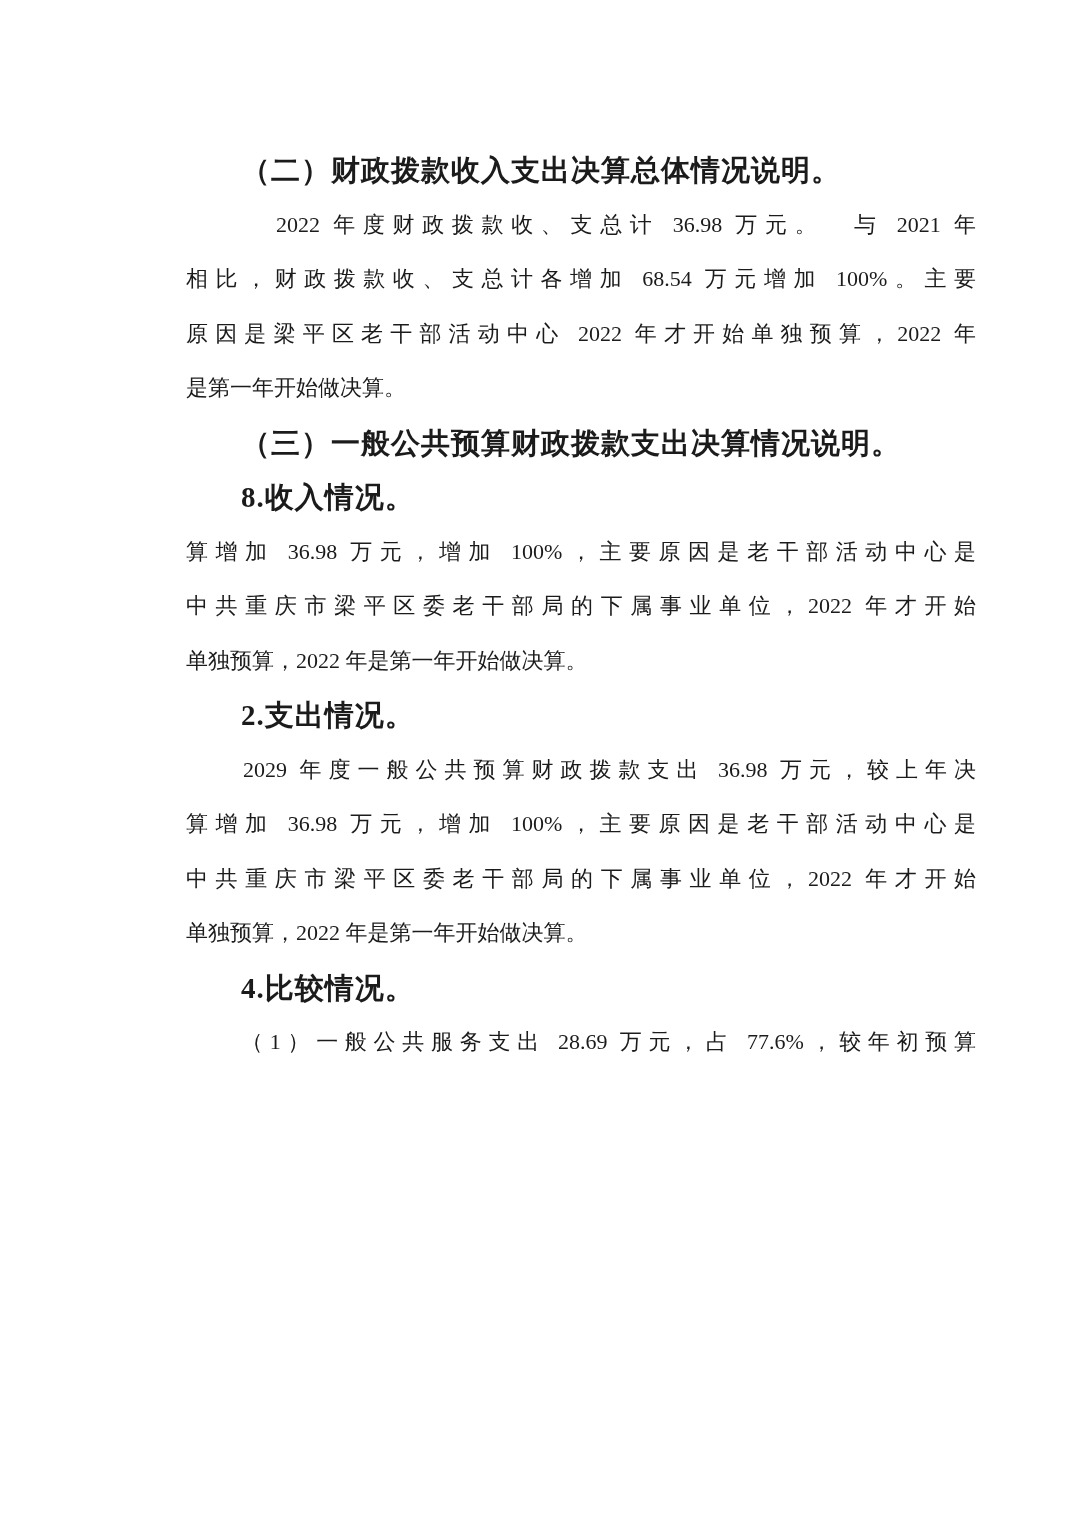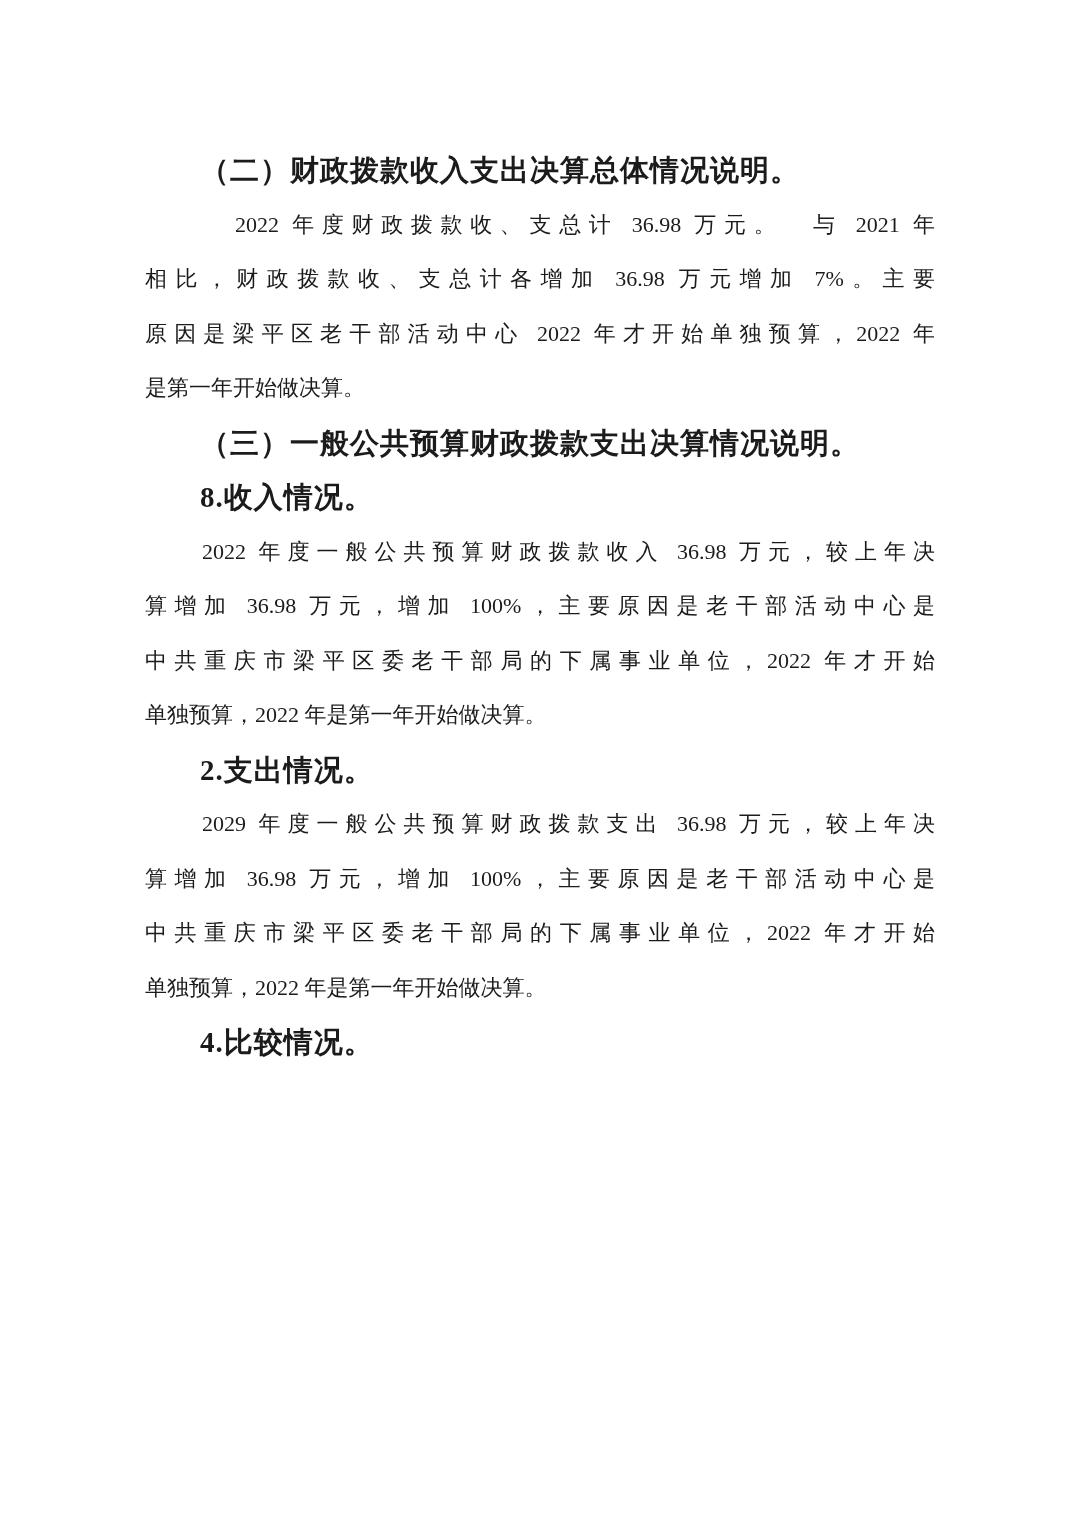--- a/index.html
+++ b/index.html
@@ -10,20 +10,21 @@
     width: 1074px;
     height: 1520px;
     background: #ffffff;
     position: relative;
     overflow: hidden;
   }
   .page {
     position: absolute;
     inset: 0;
     background: #ffffff;
+    margin-left: 41px;
   }
   .page-content {
     position: absolute;
     left: 145px;
     top: 143px;
     width: 790px;
   }
   .line {
     font-family: "Liberation Serif", "DejaVu Serif", serif;
     font-size: 22px;
@@ -49,45 +50,47 @@
 </head>
 <body>
 
 <div class="page">
   <div class="page-content">
 
     <div class="line heading ind-55">（二）财政拨款收入支出决算总体情况说明。</div>
 
     <div>
       <div class="line full ind-90">2022 年度财政拨款收、支总计 36.98 万元。　与 2021 年</div>
-      <div class="line full">相比，财政拨款收、支总计各增加 36.98 万元增加 7%。主要</div>
+      <div class="line full">相比，财政拨款收、支总计各增加 68.54 万元增加 100%。主要</div>
       <div class="line full">原因是梁平区老干部活动中心 2022 年才开始单独预算，2022 年</div>
       <div class="line">是第一年开始做决算。</div>
     </div>
 
     <div class="line heading ind-55">（三）一般公共预算财政拨款支出决算情况说明。</div>
 
     <div class="line heading ind-55">8.收入情况。</div>
 
     <div>
-      <div class="line full ind-57">2022 年度一般公共预算财政拨款收入 36.98 万元，较上年决</div>
       <div class="line full">算增加 36.98 万元，增加 100%，主要原因是老干部活动中心是</div>
       <div class="line full">中共重庆市梁平区委老干部局的下属事业单位，2022 年才开始</div>
       <div class="line">单独预算，2022 年是第一年开始做决算。</div>
     </div>
 
     <div class="line heading ind-55">2.支出情况。</div>
 
     <div>
       <div class="line full ind-57">2029 年度一般公共预算财政拨款支出 36.98 万元，较上年决</div>
       <div class="line full">算增加 36.98 万元，增加 100%，主要原因是老干部活动中心是</div>
       <div class="line full">中共重庆市梁平区委老干部局的下属事业单位，2022 年才开始</div>
       <div class="line">单独预算，2022 年是第一年开始做决算。</div>
     </div>
 
 
 
     <div class="line heading ind-55">4.比较情况。</div>
 
 
+    <div>
+      <div class="line full ind-55">（1）一般公共服务支出 28.69 万元，占 77.6%，较年初预算</div>
+    </div>
 
   </div>
 </div>
 
 </body></html>

